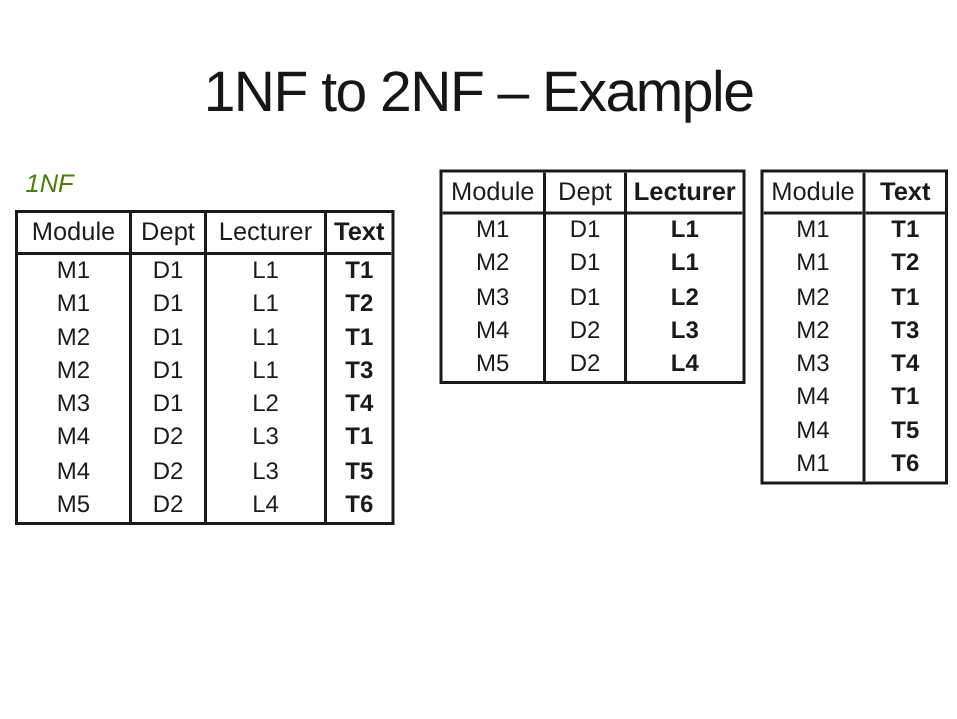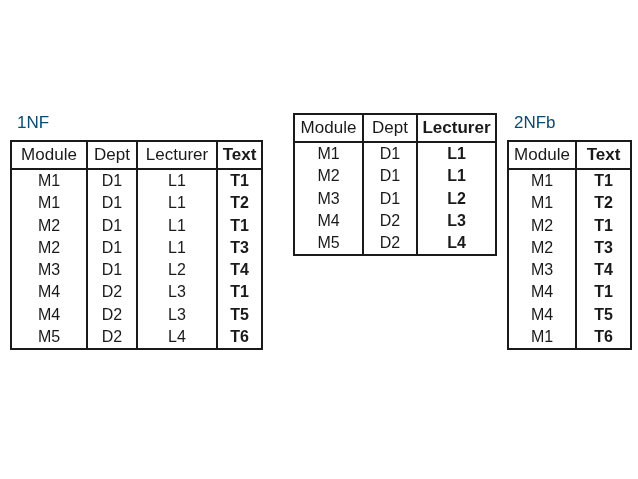--- a/index.html
+++ b/index.html
@@ -38,21 +38,22 @@
     top: 113px;
   }
   .tgroup.g1 { left: 10px; }
   .tgroup.g2 { left: 293px; }
   .tgroup.g3 { left: 507px; }
   .tlabel {
     height: 20px;
     line-height: 20px;
     margin: 0 0 7px 7px;
     font-size: 17px;
-    color: #0c4a6e;
+    color: #4d7c0f;
+    font-style: italic;
   }
   .ntable {
     display: flex;
     border: 2px solid #1a1a1a;
     background: #ffffff;
   }
   .tcol {
     box-sizing: border-box;
     border-right: 2px solid #1a1a1a;
   }
@@ -75,20 +76,21 @@
     text-align: center;
     font-size: 16px;
     white-space: nowrap;
   }
 </style>
 </head>
 <body>
 
 <div class="slide">
 
+  <h1 class="title">1NF to 2NF – Example</h1>
 
   <section class="tgroup g1">
     <div class="tlabel">1NF</div>
     <div class="ntable">
         <div class="tcol" style="width: 76px;">
           <div class="thead">Module</div>
           <div class="tbody">
             <div class="tcell">M1</div>
             <div class="tcell">M1</div>
             <div class="tcell">M2</div>
@@ -170,21 +172,20 @@
             <div class="tcell">L1</div>
             <div class="tcell">L2</div>
             <div class="tcell">L3</div>
             <div class="tcell">L4</div>
           </div>
         </div>
       </div>
   </section>
 
   <section class="tgroup g3">
-    <div class="tlabel">2NFb</div>
     <div class="ntable">
         <div class="tcol" style="width: 68px;">
           <div class="thead">Module</div>
           <div class="tbody">
             <div class="tcell">M1</div>
             <div class="tcell">M1</div>
             <div class="tcell">M2</div>
             <div class="tcell">M2</div>
             <div class="tcell">M3</div>
             <div class="tcell">M4</div>

